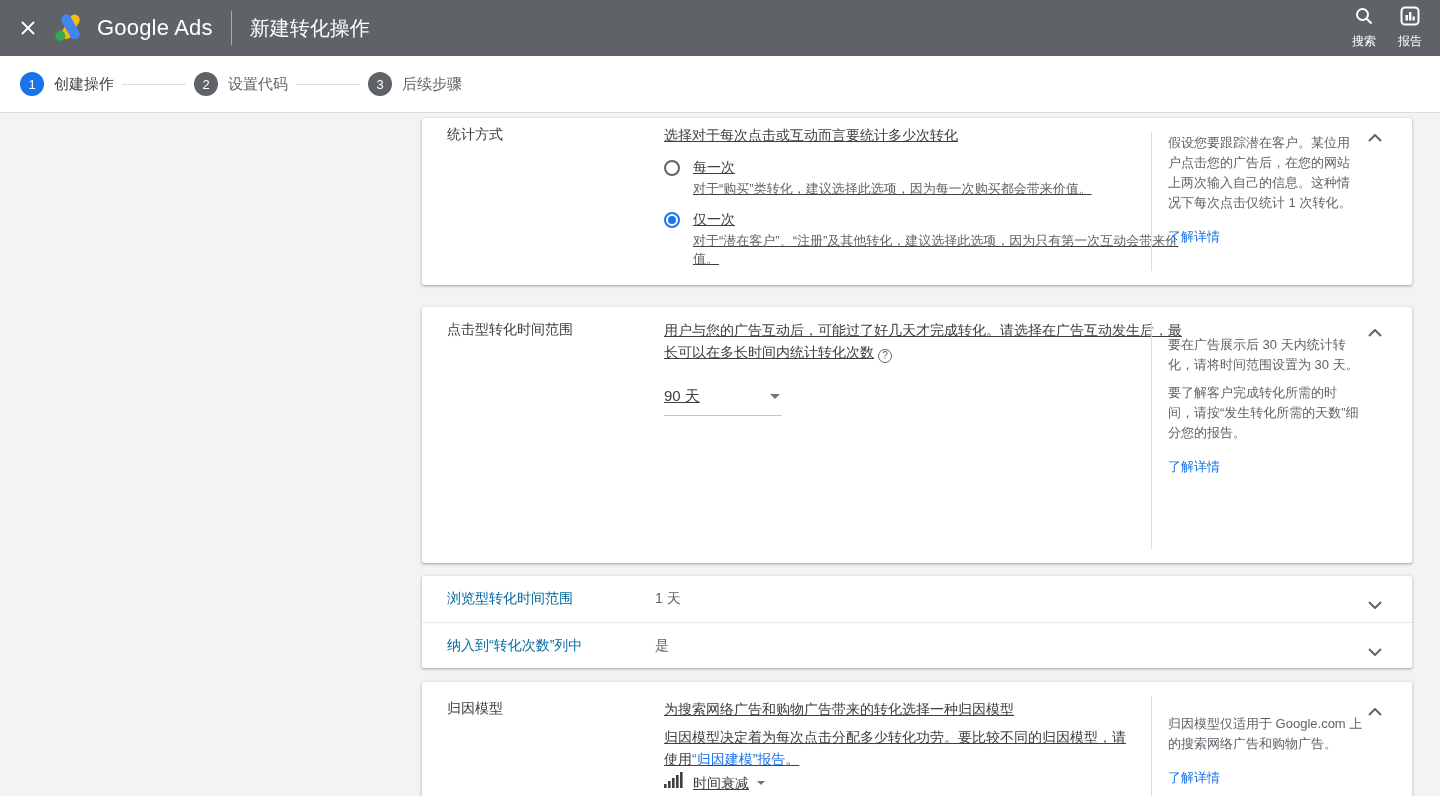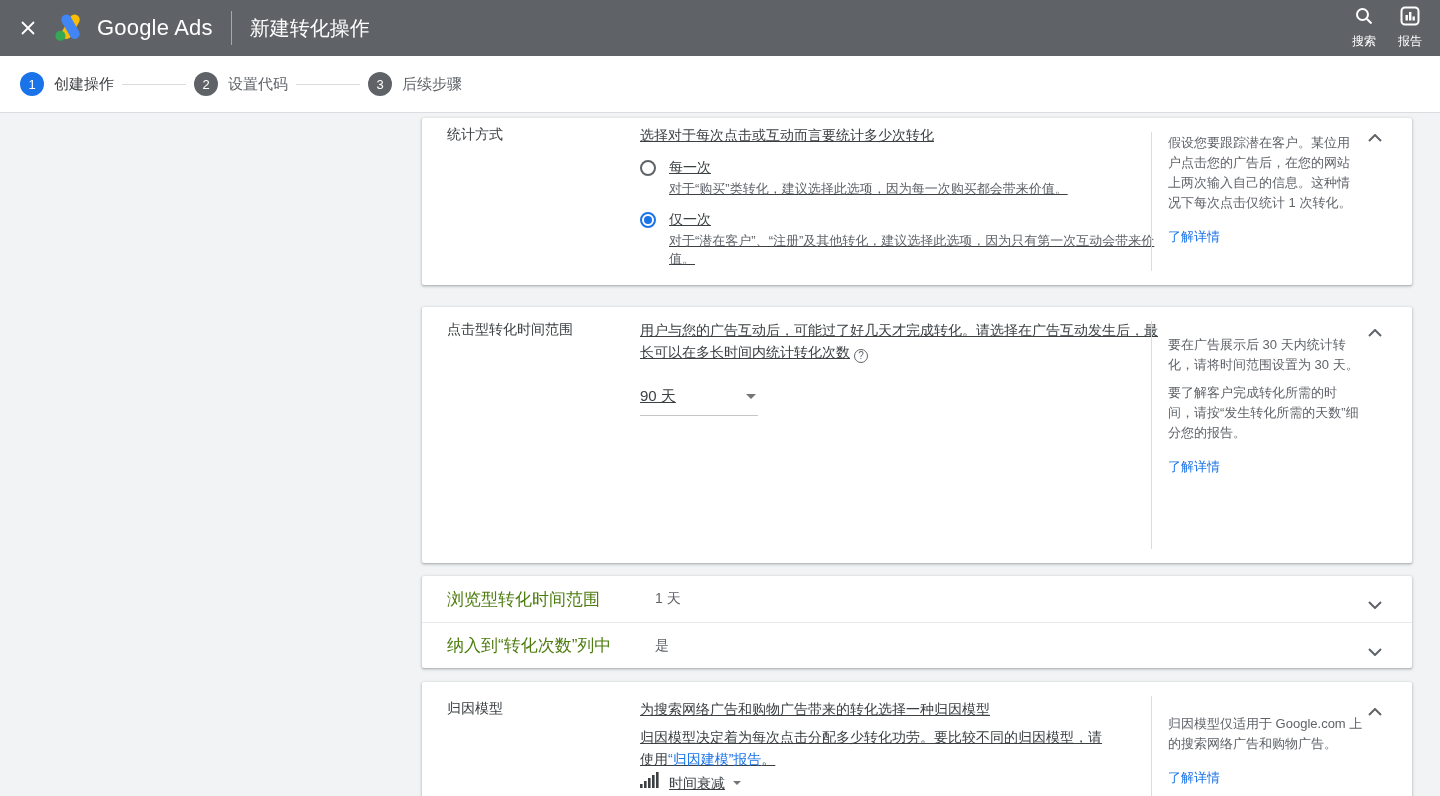--- a/index.html
+++ b/index.html
@@ -26,21 +26,21 @@
   .step-circle.idle { background:#5f6368; }
   .step-label { font-size:15px; margin-left:10px; }
   .step-label.active { color:#3c4043; }
   .step-label.idle { color:#5f6368; }
   .step-line { width:64px; height:1px; background:#dadce0; margin:0 8px; }
 
   
   .main { height:683px; background:#f1f3f4; padding:5px 28px 0 422px; }
   .card { position:relative; width:990px; background:#fff; border-radius:2px;
           box-shadow:0 1px 2px rgba(60,64,67,.3), 0 1px 3px 1px rgba(60,64,67,.12); }
-  .card-flex { display:flex; padding-left:25px; }
+  .card-flex { display:flex; padding-left:25px;gap:24px; }
   .card-label { width:193px; flex:none; font-size:14px; color:#3c4043; line-height:20px; }
   .card-body { width:520px; font-size:14px; line-height:22px;text-decoration:underline; }
   .vdivider { position:absolute; left:729px; top:14px; bottom:14px; width:1px; background:#dadce0; }
   .help { position:absolute; left:746px; width:202px; font-size:13px; line-height:20px; color:#5f6368; }
   .help p { margin:2px 0 8px 0; }
   .learn-more { color:#1a73e8; font-size:13px; text-decoration:none; display:inline-block; margin-top:6px; cursor:pointer; }
   .chev { position:absolute; right:30px; cursor:pointer; }
 
   
   .desc { color:#3c4043; }
@@ -57,21 +57,21 @@
   .tri { width:0; height:0; border-left:5px solid transparent; border-right:5px solid transparent; border-top:5px solid #757575; }
   .help-q { display:inline-flex; width:14px; height:14px; border:1px solid #5f6368; border-radius:50%; color:#5f6368;
             font-size:10px; align-items:center; justify-content:center; vertical-align:-2px; margin-left:4px; cursor:pointer; }
   .attr-select { display:flex; align-items:center; margin-top:2px; cursor:pointer;text-align:center; }
   .attr-select .txt { font-size:14px; color:#3c4043; margin:0 8px 0 9px; }
   .attr-select .tri { border-left-width:4px; border-right-width:4px; border-top-width:4px; }
 
   
   .rowcard .row { height:46px; display:flex; align-items:center; padding-left:25px; position:relative; cursor:pointer; }
   .rowcard .row + .row { border-top:1px solid #e8eaed; }
-  .row-label { width:193px; flex:none; font-size:17px; color:#4d7c0f; }
+  .row-label { width:193px; flex:none; font-size:14px; color:#0369a1; }
   .row-value { font-size:14px; color:#5f6368; margin-left:15px; }
   .row .chev { top:19px; }
 
   a.inline-link { color:#1a73e8; text-decoration:none; cursor:pointer; }
 </style>
 </head>
 <body>
 
 <header class="topbar">
   <div class="close-btn">

